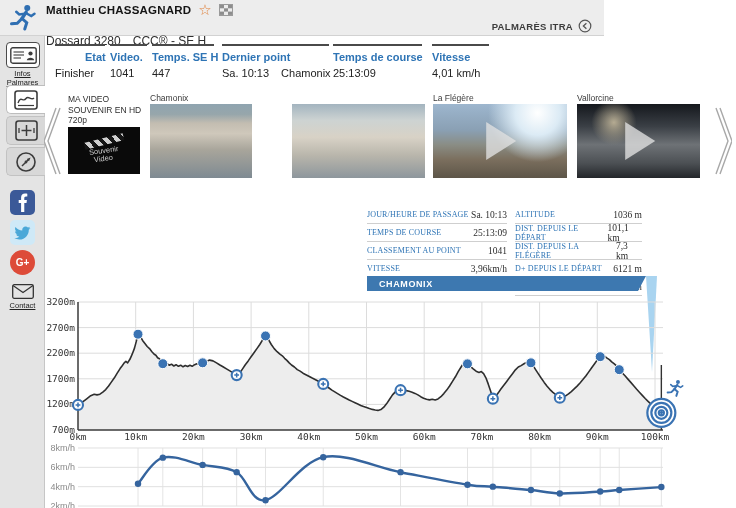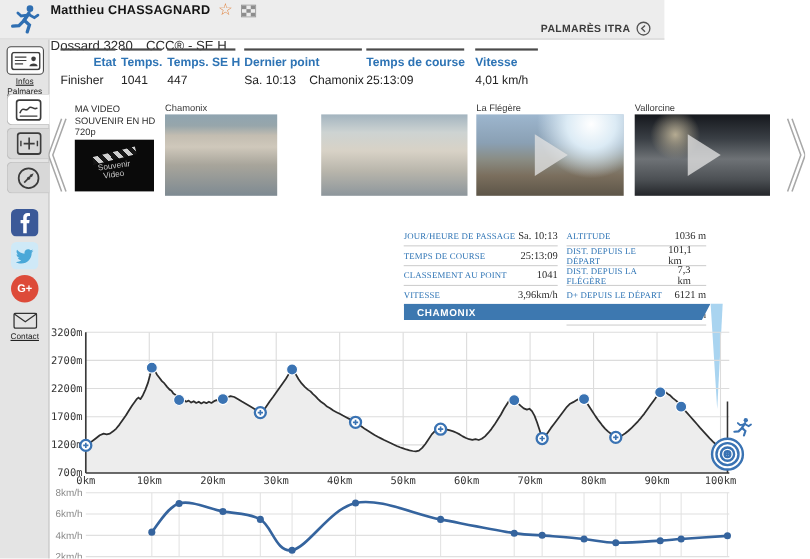--- a/index.html
+++ b/index.html
@@ -175,21 +175,21 @@
   </div>
 
   <div id="stats-row">
       <div class="stat" style="left: 55px; width: 50px;">
         <div class="lbl" style="color: rgb(46, 116, 181); margin-left: 30px;">Etat</div>
         <div class="val">
           <span>Finisher</span>
         </div>
       </div>
       <div class="stat" style="left: 110px; width: 37px;">
-        <div class="lbl" style="color: rgb(46, 116, 181);">Temps.</div>
+        <div class="lbl" style="color: rgb(46, 116, 181);">Video.</div>
         <div class="val">
           <span>1041</span>
         </div>
       </div>
       <div class="stat" style="left: 152px; width: 62px;">
         <div class="lbl" style="color: rgb(46, 116, 181);">Temps. SE H</div>
         <div class="val">
           <span>447</span>
         </div>
       </div>

